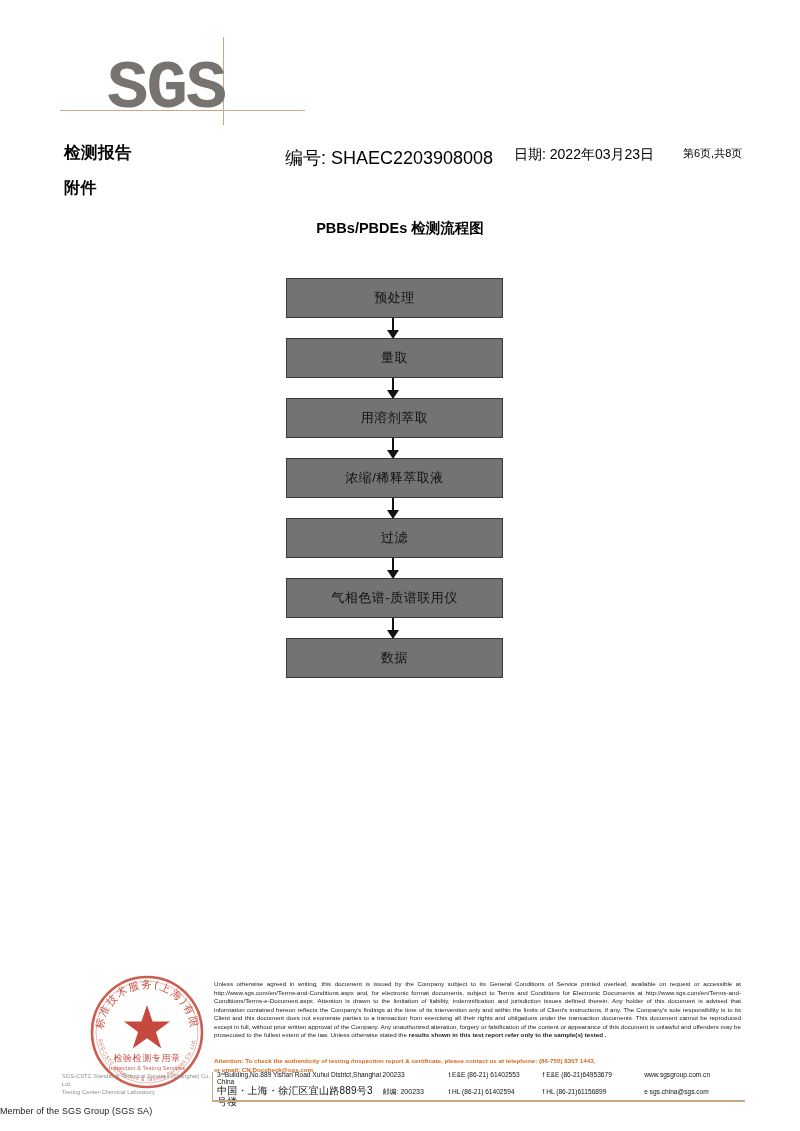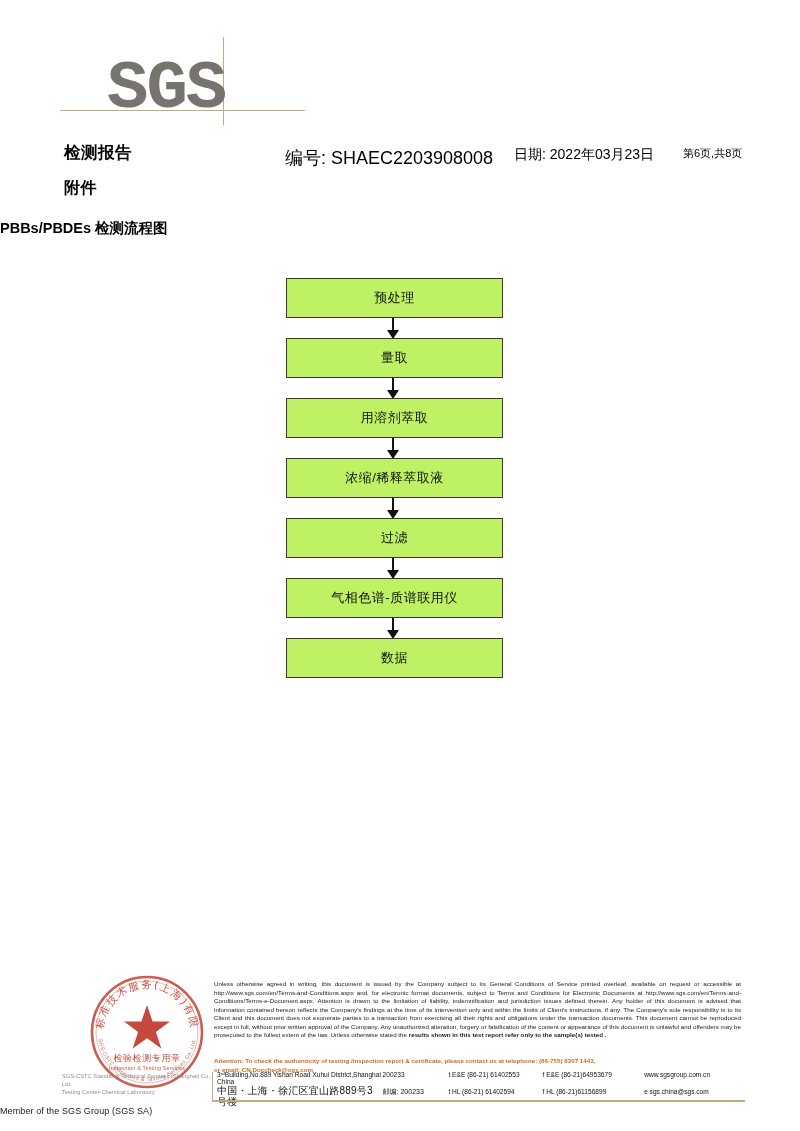--- a/index.html
+++ b/index.html
@@ -99,35 +99,36 @@
     font-size: 11px;
     margin-left: 32px;
   }
 
   
   #flow-title {
     position: absolute;
     left: 0;
     top: 219px;
     width: 800px;
+    text-align: center;
     font-size: 14.5px;
     font-weight: bold;
   }
   #flow {
     position: absolute;
     left: 286px;
     top: 278px;
     width: 217px;
   }
   .flow-node {
     box-sizing: border-box;
     width: 217px;
     height: 40px;
     border: 1px solid #3a3a3a;
-    background: #bef264;
+    background: #737373;
     display: flex;
     align-items: center;
     justify-content: center;
     font-size: 13px;
     color: #111111;
     letter-spacing: 0.5px;
   }
   .flow-arrow {
     position: relative;
     width: 217px;

